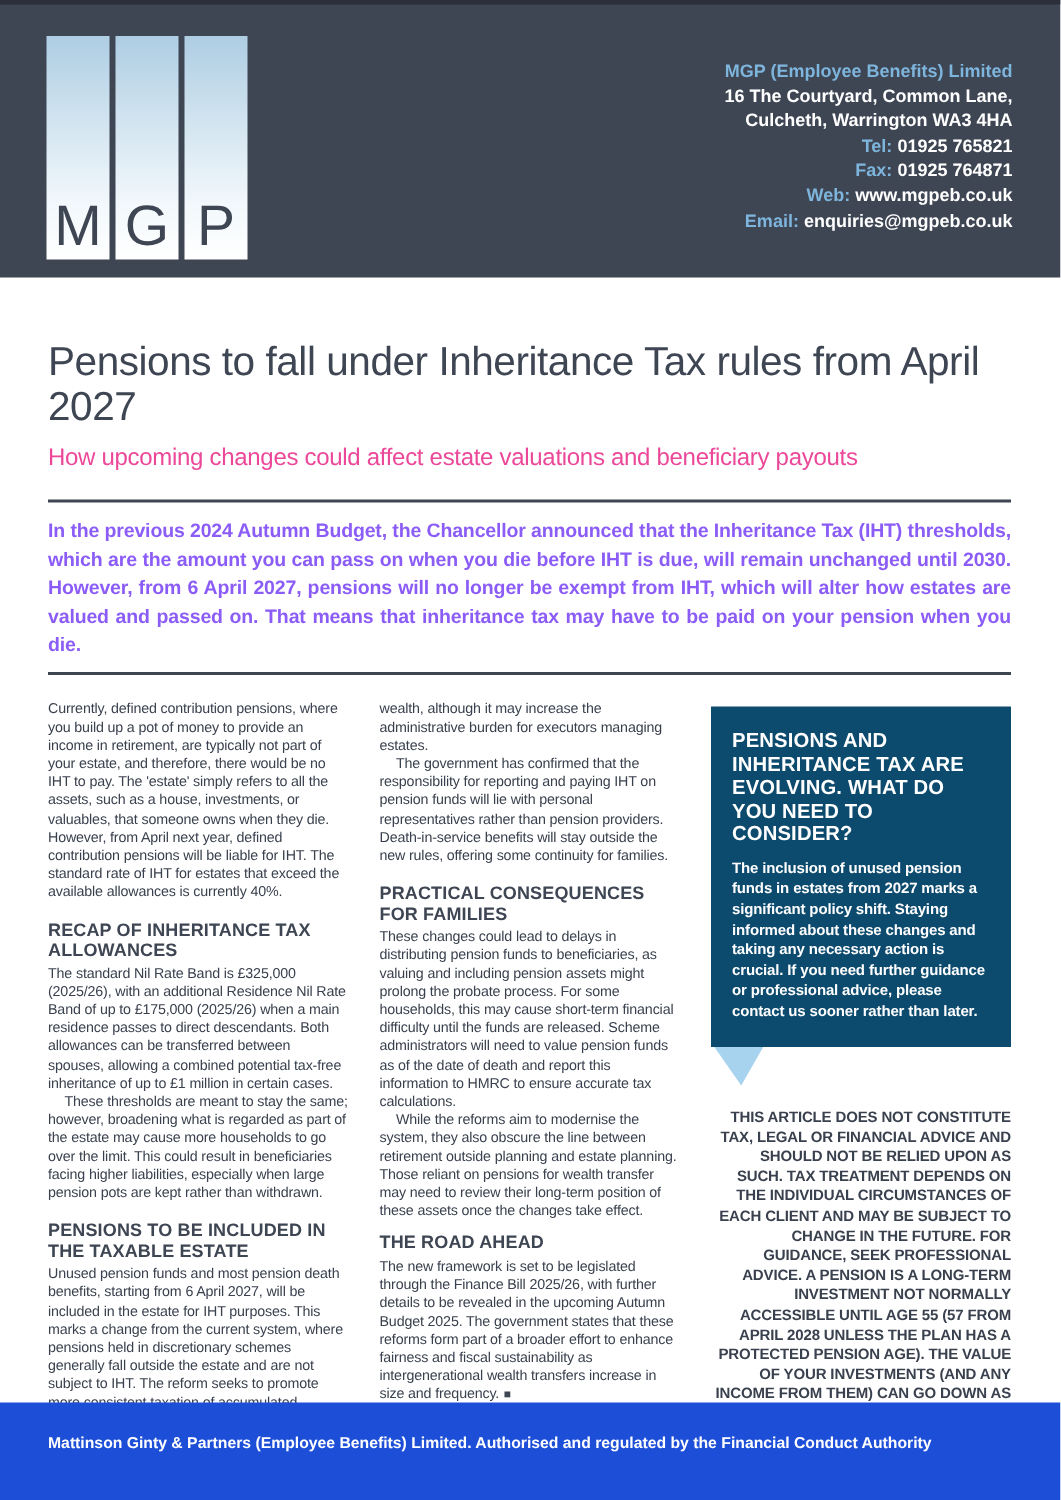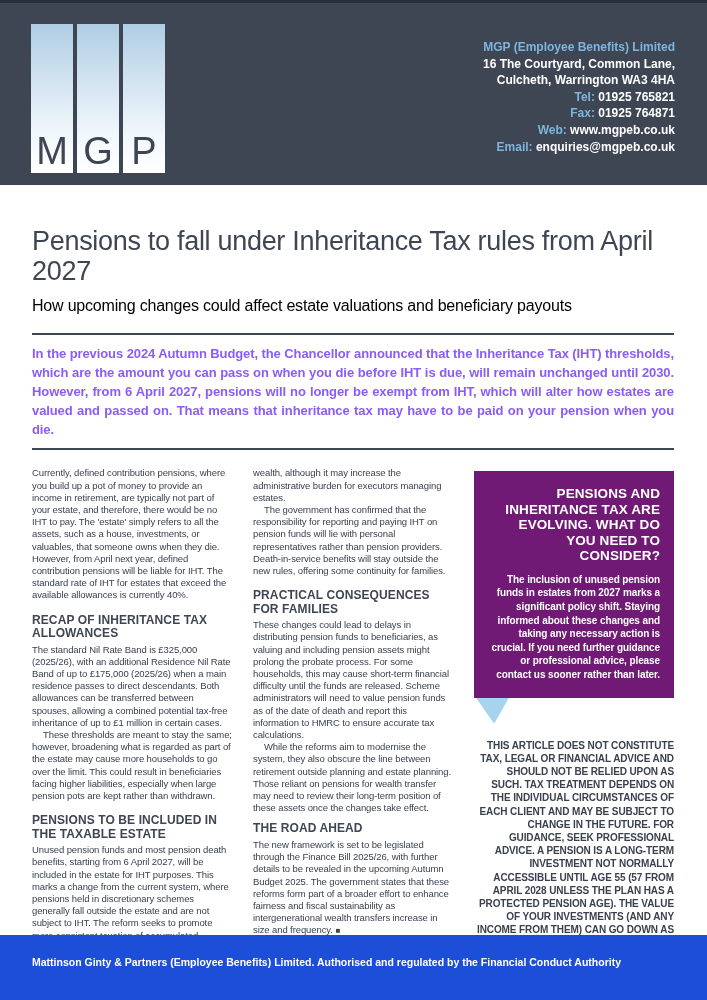--- a/index.html
+++ b/index.html
@@ -38,21 +38,21 @@
 
   
   .article { position: absolute; left: 32px; top: 0; width: 642px; }
   .page-title {
     margin-top: 227px;
     font-size: 27px; font-weight: 400; letter-spacing: -0.3px;
     color: #3E4553; line-height: 1.1;
   }
   .page-subtitle {
     margin-top: 11px;
-    font-size: 16px; color: #000000; letter-spacing: -0.2px;
+    font-size: 16px; color: #ec4899; letter-spacing: -0.2px;
   }
   .rule { margin-top: 18px; height: 2px; background: #3E4553; }
   .intro {
     margin-top: 9px;
     font-size: 13px; font-weight: 700; line-height: 19px;
     text-align: justify; color: #8b5cf6; letter-spacing: -0.1px;
   }
   .rule2 { margin-top: 9px; }
 
   .columns { margin-top: 17px; display: flex; gap: 21px; }
@@ -62,24 +62,23 @@
   .col h3 {
     margin: 12px 0 3px;
     font-size: 12px; font-weight: 700; line-height: 13.5px;
     color: #3E4553; letter-spacing: 0.1px;
   }
   .col h3.first { margin-top: 8px; }
   .endmark { color: #3E4553; font-size: 8px; margin-left: 3px; }
 
   
   .callout {
-    background: #701a75; color: #FFFFFF;
+    background: #0c4a6e; color: #FFFFFF;
     padding: 15px 14px 16px;
     margin-top: 4px;
-    text-align: right;
   }
   .callout h2 {
     margin: 0 0 9px;
     font-size: 13.5px; font-weight: 700; line-height: 15.5px;
     letter-spacing: 0.1px;
   }
   .callout .callout-body {
     font-size: 10px; font-weight: 700; line-height: 13.6px;
   }
   .callout-tail {

